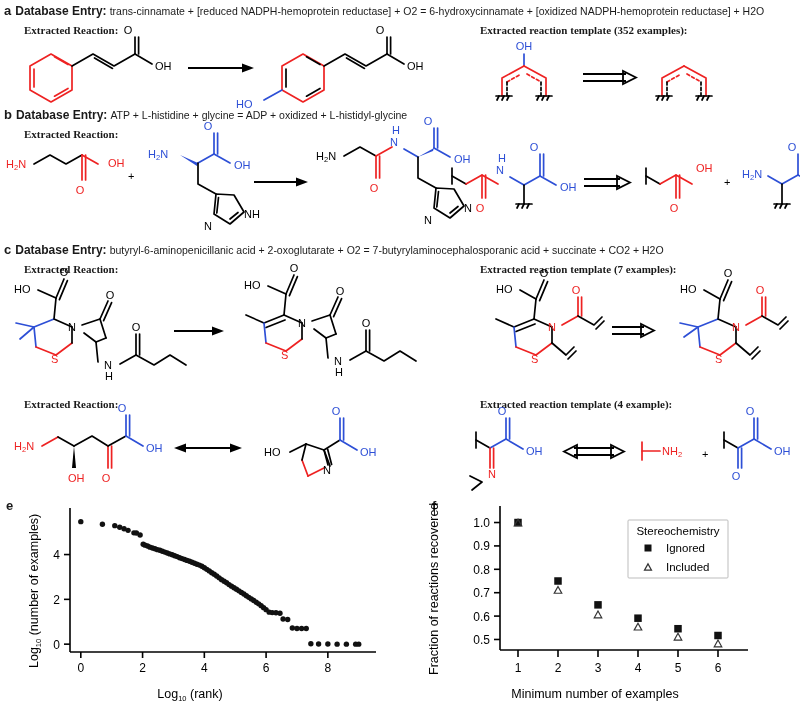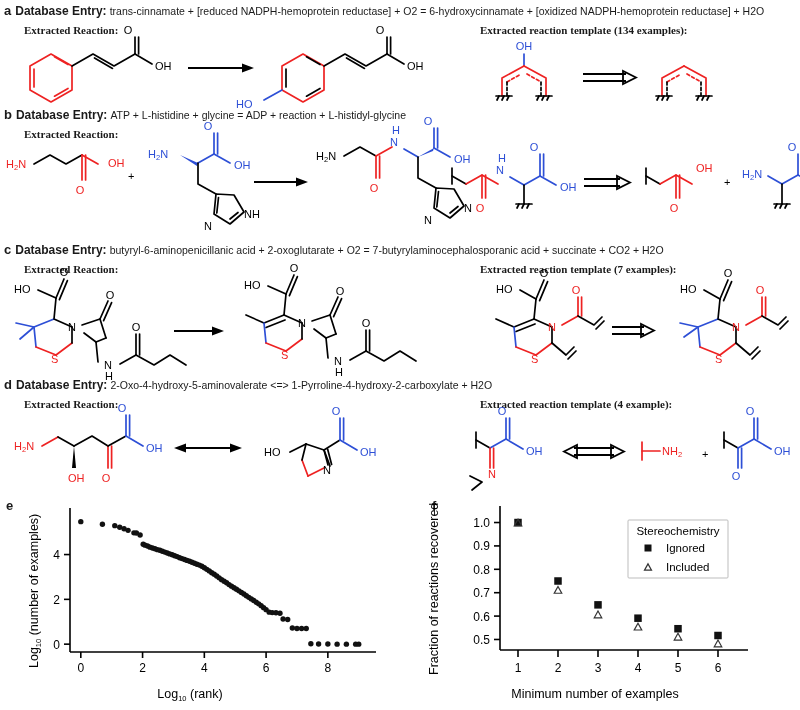--- a/index.html
+++ b/index.html
@@ -52,21 +52,21 @@
   .legtxt{font-size:11.5px;fill:#000;font-family:"Liberation Sans",sans-serif;}
 </style>
 </head>
 <body>
 
 <div class="panel" style="top:4px;height:108px;">
   <div class="entry-line">
     <span class="plabel">a</span><span class="entry-key">Database Entry:</span> <span class="entry-val">trans-cinnamate + [reduced NADPH-hemoprotein reductase] + O2 = 6-hydroxycinnamate + [oxidized NADPH-hemoprotein reductase] + H2O</span>
   </div>
   <div class="sub-head sub-left" style="top:20px;">Extracted Reaction:</div>
-  <div class="sub-head sub-right" style="top:20px;">Extracted reaction template (134 examples):</div>
+  <div class="sub-head sub-right" style="top:20px;">Extracted reaction template (352 examples):</div>
 
   <div class="struct" style="left:10px;top:34px;">
   <svg width="430" height="72" viewBox="0 0 430 72">
 
     <g>
       <path class="rd" d="M20,28 L20,52 L41,64 L62,52 L62,28 L41,16 Z"></path>
       <path class="rd" d="M24,31 L24,49"></path>
       <path class="rd" d="M44.5,18.8 L58,26.6"></path>
       <path class="rd" d="M58,50.4 L44.5,58.2"></path>
     </g>
@@ -126,21 +126,21 @@
     <path class="bk dash" d="M213,44 L213,58"></path>
     <path class="bk" d="M168,58 L184,58 M208,58 L224,58"></path>
     <path class="bk" d="M171,58 L169,62 M176,58 L174,62 M181,58 L179,62"></path>
     <path class="bk" d="M211,58 L209,62 M216,58 L214,62 M221,58 L219,62"></path>
   </svg>
   </div>
 </div>
 
 <div class="panel" style="top:108px;height:125px;">
   <div class="entry-line">
-    <span class="plabel">b</span><span class="entry-key">Database Entry:</span> <span class="entry-val">ATP + L-histidine + glycine = ADP + reaction + L-histidyl-glycine</span>
+    <span class="plabel">b</span><span class="entry-key">Database Entry:</span> <span class="entry-val">ATP + L-histidine + glycine = ADP + oxidized + L-histidyl-glycine</span>
   </div>
   <div class="sub-head sub-left" style="top:20px;">Extracted Reaction:</div>
 
   <div class="struct" style="left:4px;top:30px;">
   <svg width="440" height="95" viewBox="0 0 440 95">
 
     <text class="rdt" x="2" y="30">H<tspan class="sml" dy="2">2</tspan><tspan dy="-2">N</tspan></text>
     <path class="bk" d="M30,26 L46,17 L62,26 L78,17"></path>
     <path class="rd" d="M78,17 L94,26"></path>
     <path class="rd" d="M78,17 L78,42"></path>
@@ -372,23 +372,20 @@
     <text class="rdt" x="290" y="11" text-anchor="middle">O</text>
     <path class="bk" d="M292,33 L308,42 L316,34"></path>
     <path class="bk" d="M310,46 L318,38"></path>
     <path class="bk" d="M266,60 L280,72 L288,64"></path>
     <path class="bk" d="M282,76 L290,68"></path>
   </svg>
   </div>
 </div>
 
 <div class="panel" style="top:378px;height:110px;">
-  <div class="entry-line">
-    <span class="plabel">d</span><span class="entry-key">Database Entry:</span> <span class="entry-val">2-Oxo-4-hydroxy-5-aminovalerate &lt;=&gt; 1-Pyrroline-4-hydroxy-2-carboxylate + H2O</span>
-  </div>
   <div class="sub-head sub-left" style="top:20px;">Extracted Reaction:</div>
   <div class="sub-head sub-right" style="top:20px;">Extracted reaction template (4 example):</div>
 
   <div class="struct" style="left:10px;top:40px;">
   <svg width="420" height="75" viewBox="0 0 420 75">
     <text class="rdt" x="4" y="32">H<tspan class="sml" dy="2">2</tspan><tspan dy="-2">N</tspan></text>
     <path class="rd" d="M32,28 L48,19"></path>
     <path class="bk" d="M48,19 L64,28"></path>
     <path class="wedgeK" d="M64,28 L62,50 L66,50 Z"></path>
     <text class="rdt" x="58" y="64">OH</text>

